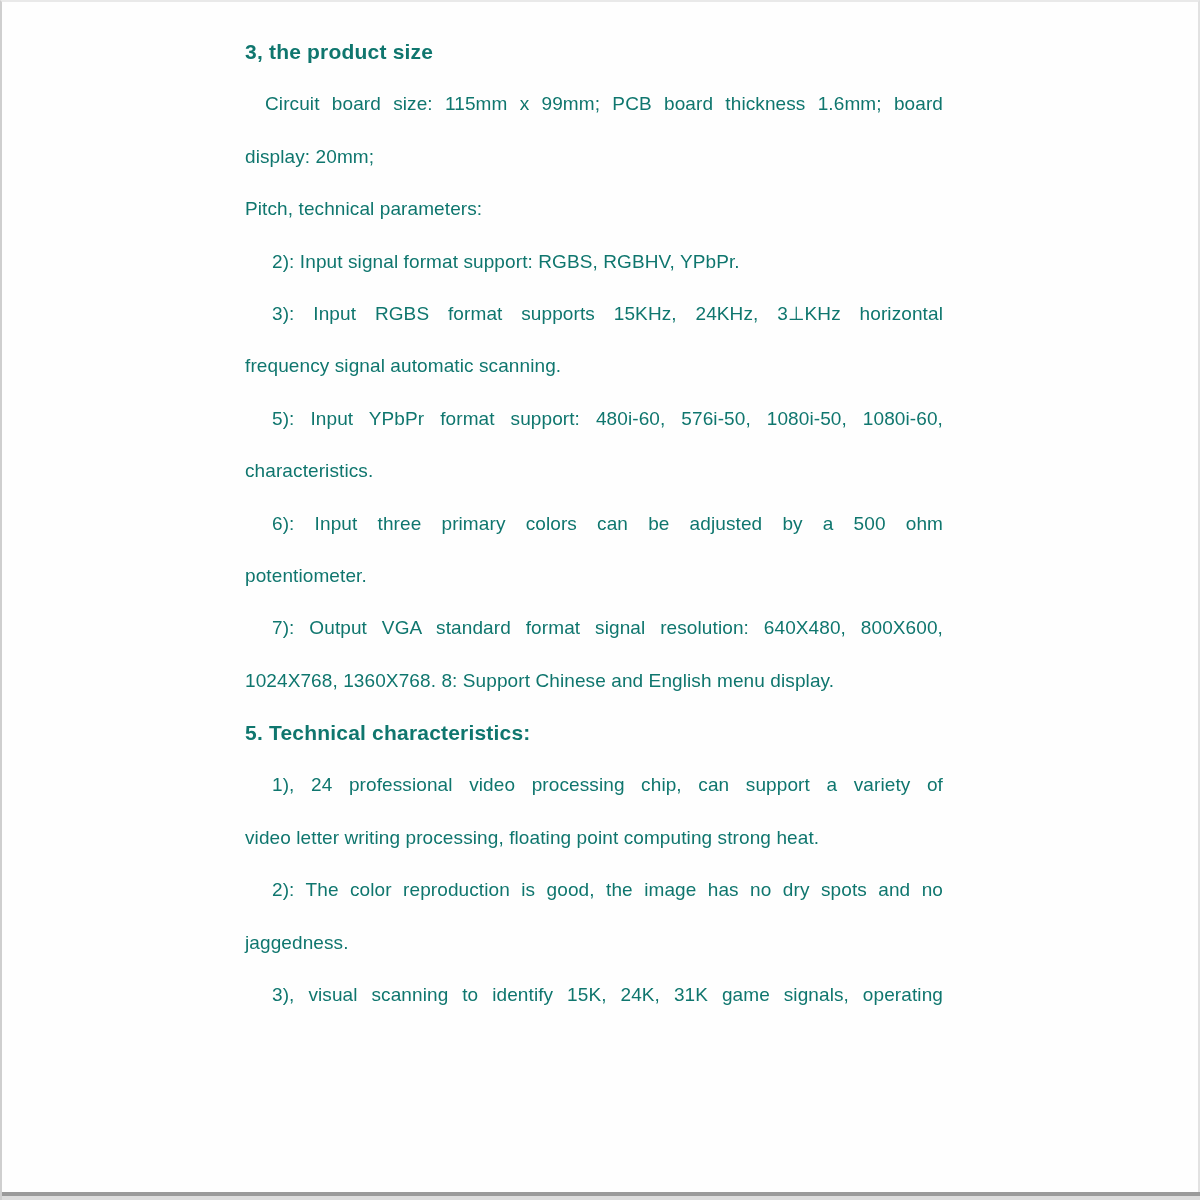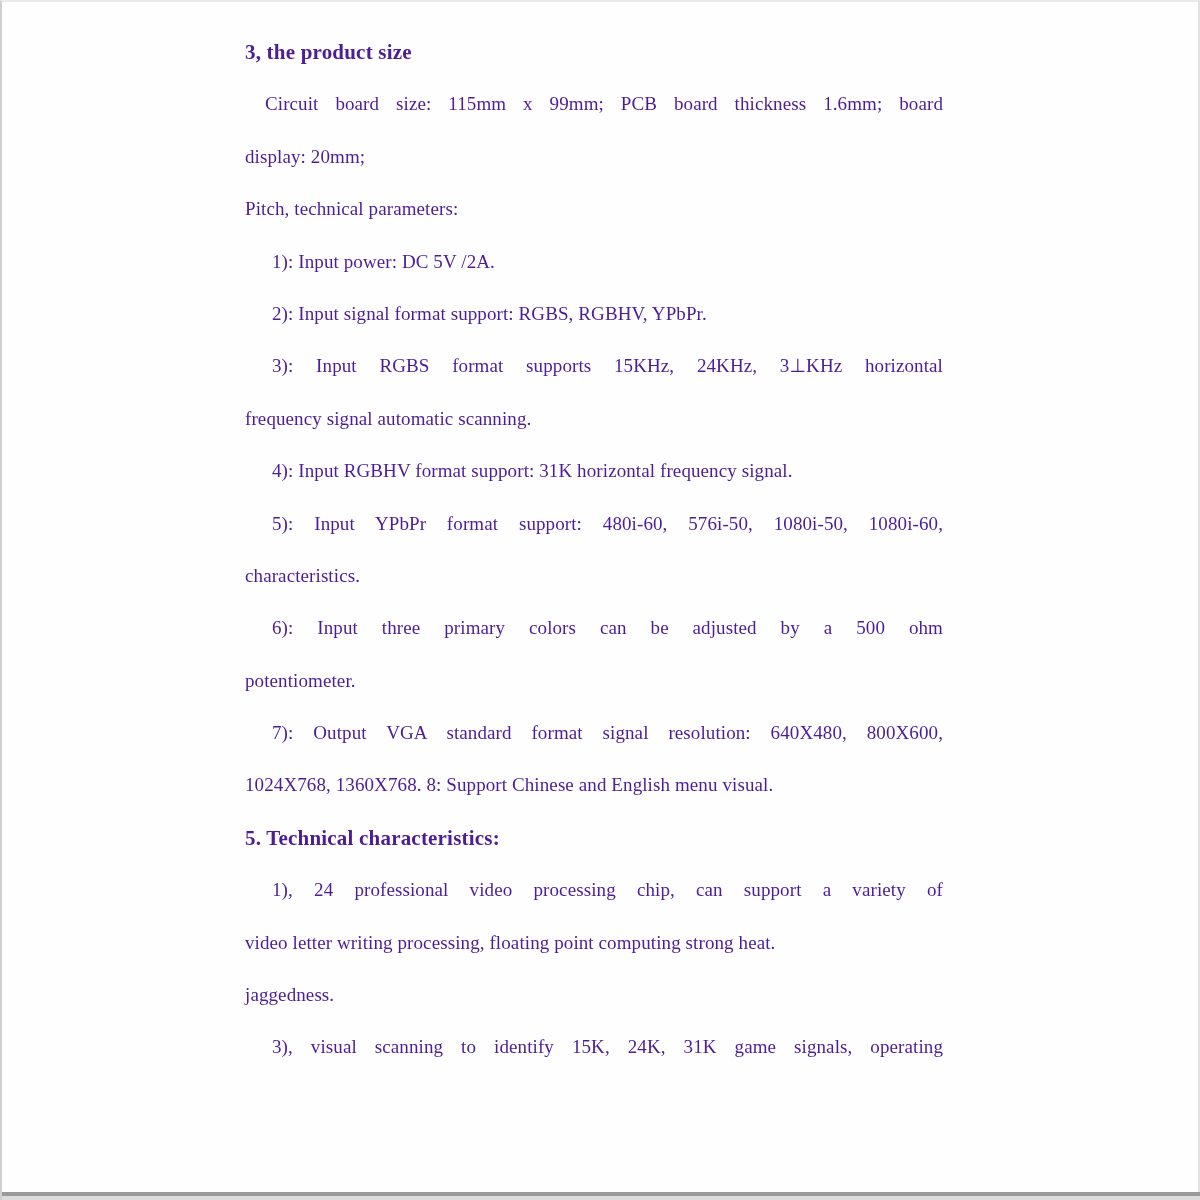--- a/index.html
+++ b/index.html
@@ -19,23 +19,23 @@
     box-sizing: border-box;
     border-left: 2px solid #cfcfcf;
     border-top: 2px solid #e9e9e9;
     border-right: 2px solid #e2e2e2;
   }
   .content {
     position: absolute;
     left: 243px;
     top: 24px;
     width: 698px;
-    font-family: Liberation Serif, serif;
+    font-family: Liberation Sans, sans-serif;
     font-size: 19px;
-    color: #4c1d95;
+    color: #0f766e;
   }
   .ln {
     height: 52.4px;
     line-height: 52.4px;
     letter-spacing: 0.1px;
   }
   .h {
     font-weight: bold;
     font-size: 21px;
     letter-spacing: 0.2px;
@@ -65,32 +65,31 @@
 </style>
 </head>
 <body>
 
 <div class="page">
   <div class="content">
     <div class="ln h">3, the product size</div>
     <div class="ln i1 j">Circuit board size: 115mm x 99mm; PCB board thickness 1.6mm; board</div>
     <div class="ln">display: 20mm;</div>
     <div class="ln">Pitch, technical parameters:</div>
-    <div class="ln i2">1): Input power: DC 5V /2A.</div>
     <div class="ln i2">2): Input signal format support: RGBS, RGBHV, YPbPr.</div>
     <div class="ln i2 j">3): Input RGBS format supports 15KHz, 24KHz, 3⊥KHz horizontal</div>
     <div class="ln">frequency signal automatic scanning.</div>
-    <div class="ln i2">4): Input RGBHV format support: 31K horizontal frequency signal.</div>
     <div class="ln i2 j">5): Input YPbPr format support: 480i-60, 576i-50, 1080i-50, 1080i-60,</div>
     <div class="ln">characteristics.</div>
     <div class="ln i2 j">6): Input three primary colors can be adjusted by a 500 ohm</div>
     <div class="ln">potentiometer.</div>
     <div class="ln i2 j">7): Output VGA standard format signal resolution: 640X480, 800X600,</div>
-    <div class="ln">1024X768, 1360X768. 8: Support Chinese and English menu visual.</div>
+    <div class="ln">1024X768, 1360X768. 8: Support Chinese and English menu display.</div>
     <div class="ln h">5. Technical characteristics:</div>
     <div class="ln i2 j">1), 24 professional video processing chip, can support a variety of</div>
     <div class="ln">video letter writing processing, floating point computing strong heat.</div>
+    <div class="ln i2 j">2): The color reproduction is good, the image has no dry spots and no</div>
     <div class="ln">jaggedness.</div>
     <div class="ln i2 j">3), visual scanning to identify 15K, 24K, 31K game signals, operating</div>
   </div>
   <div class="bottom-bar"></div>
   <div class="bottom-light"></div>
 </div>
 
 </body></html>

